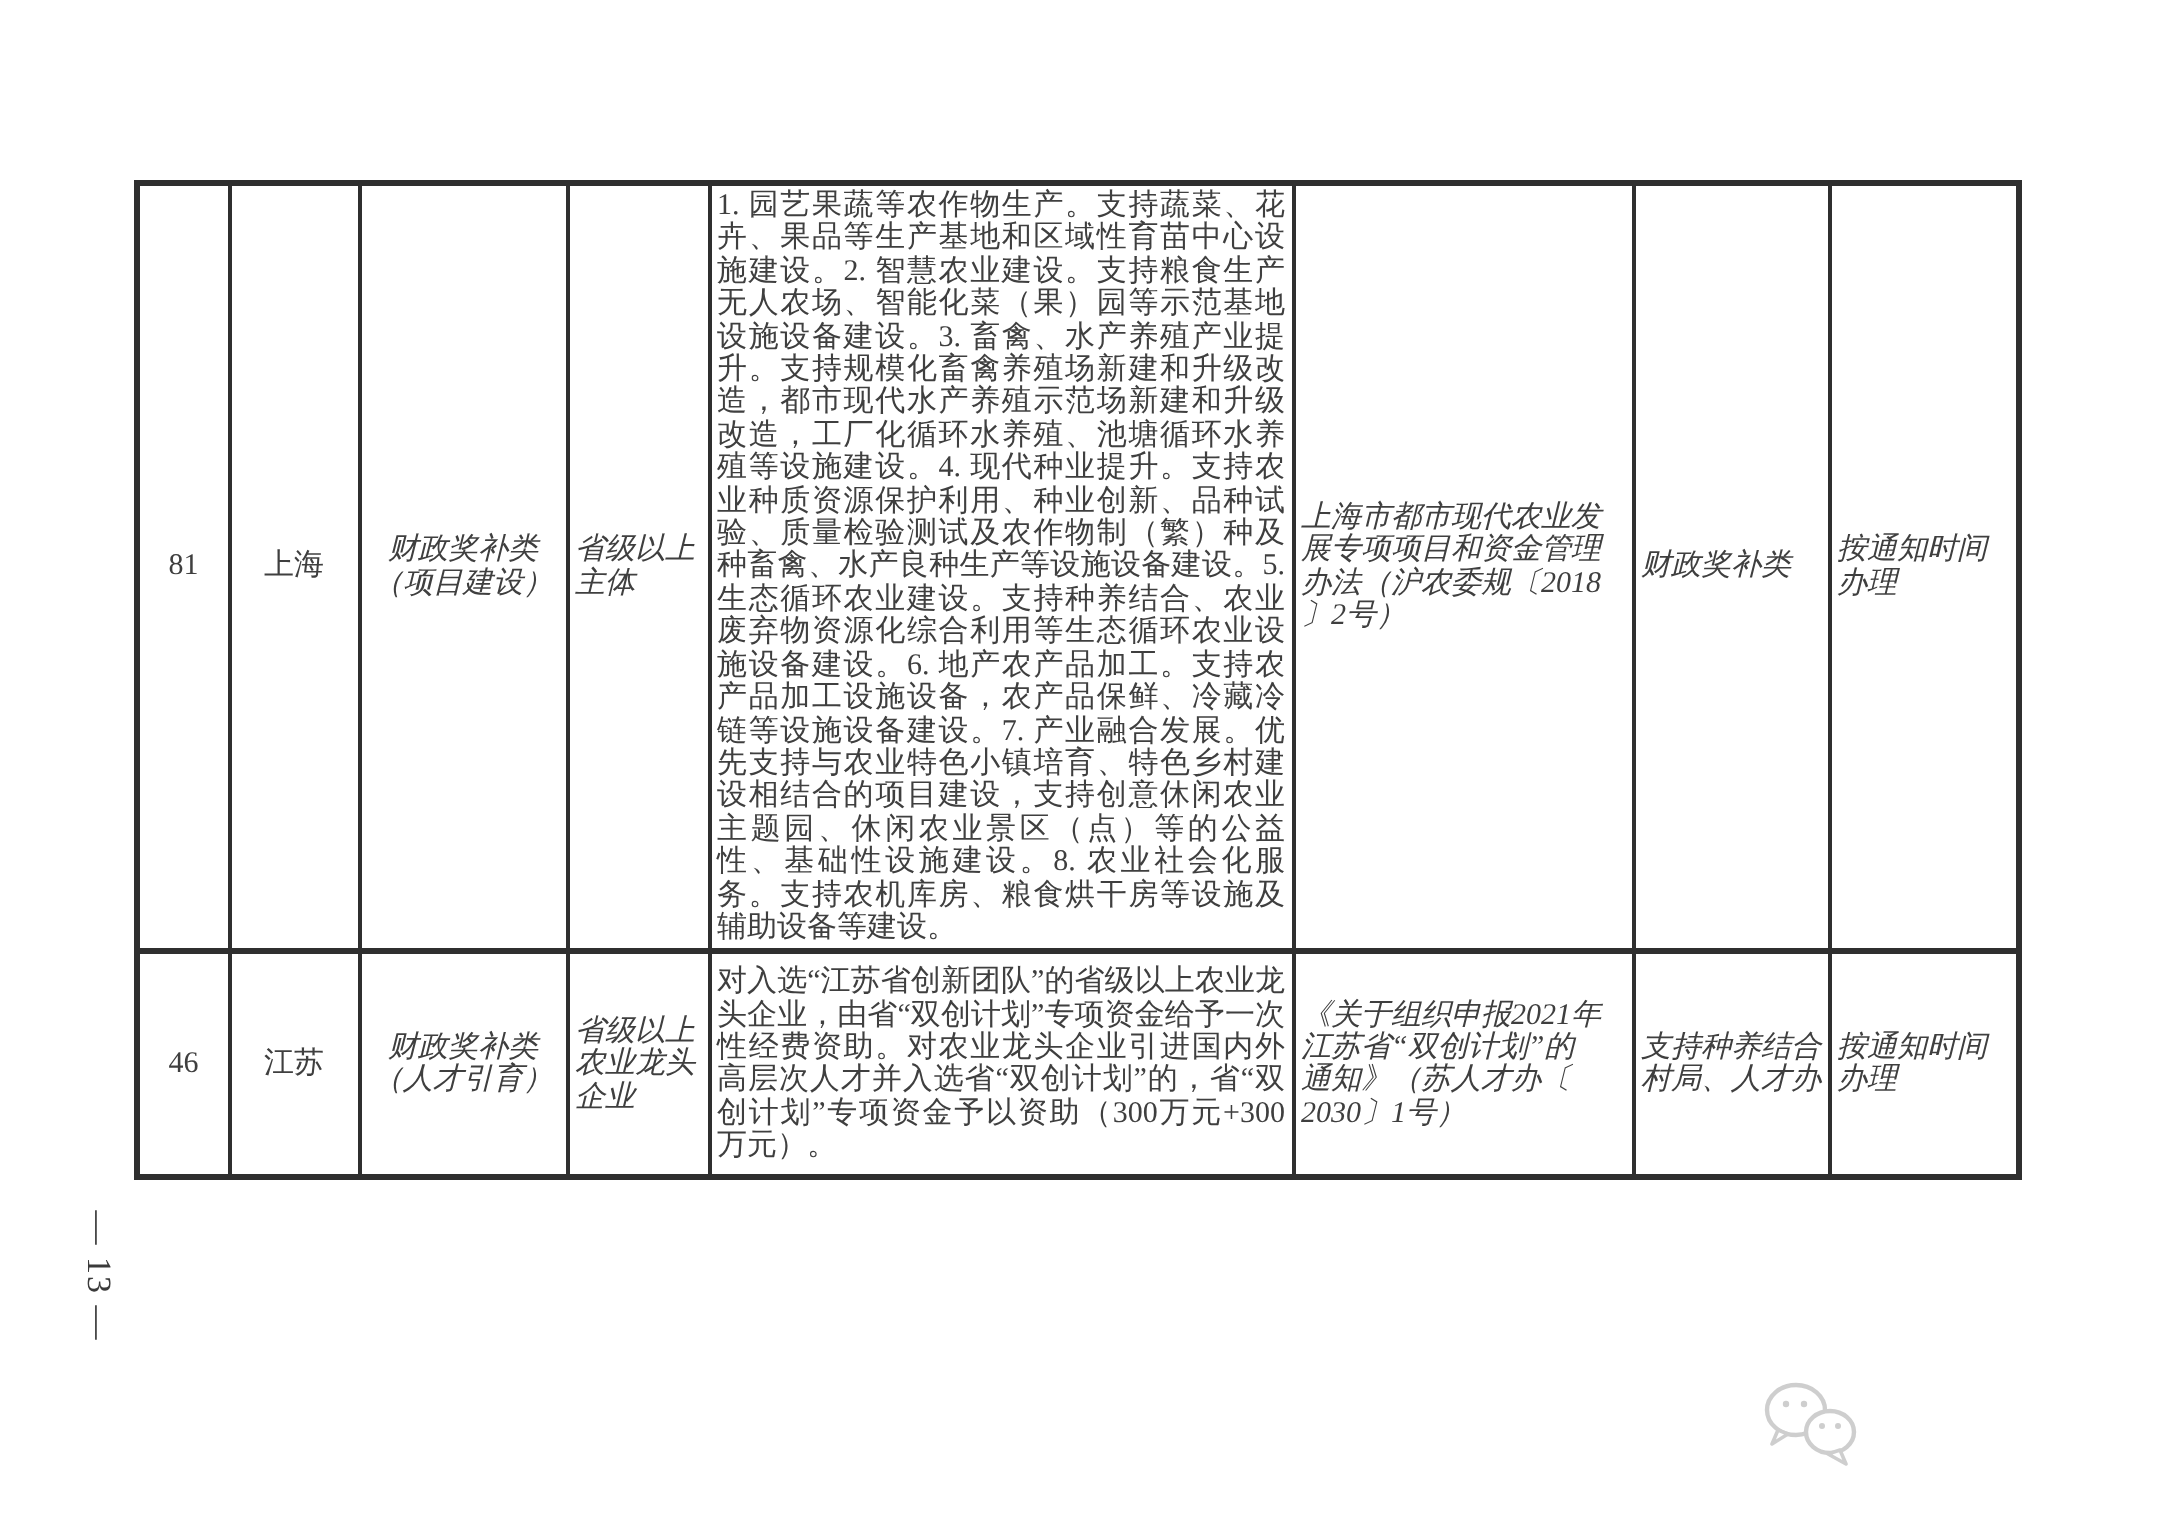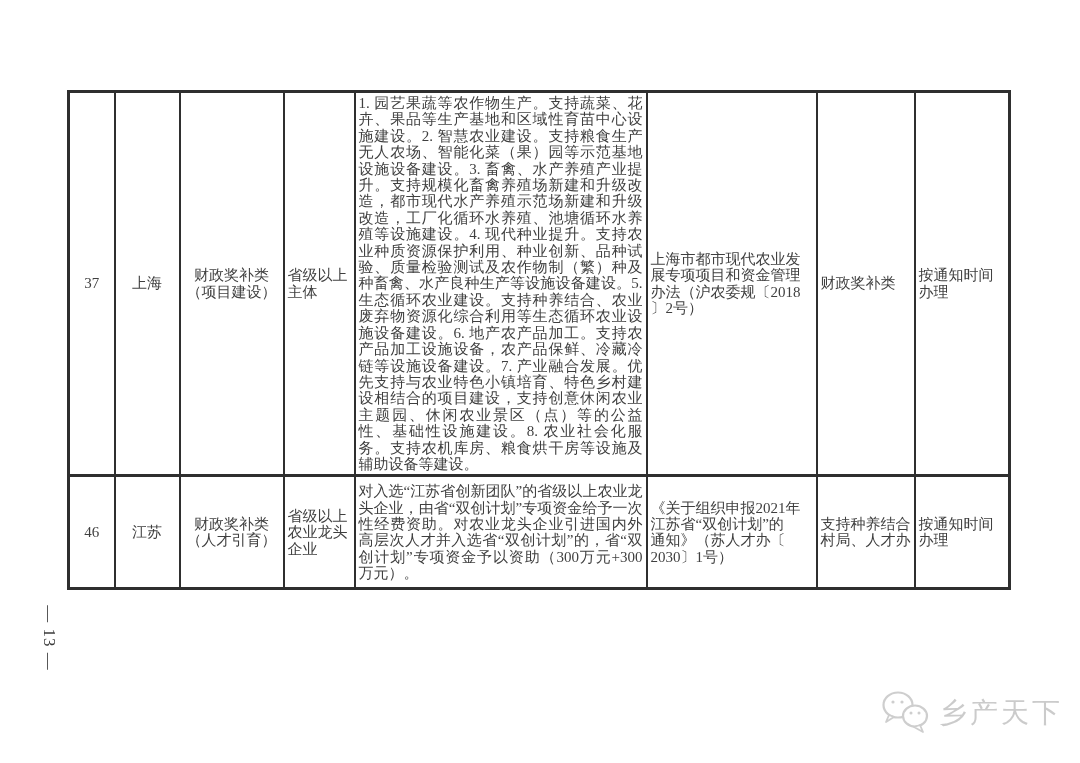--- a/index.html
+++ b/index.html
@@ -46,21 +46,21 @@
     color: #3f3f3f;
     vertical-align: middle;
     padding: 2px 3px;
     overflow: hidden;
   }
   tr.row-first td { border-bottom: 3px solid #2f2f2f; }
   tr.row-first { height: 383px; }
   tr.row-second { height: 113px; }
 
   td.c-center { text-align: center; }
-  td.c-prewrap { white-space: pre-line; }
+  td.c-prewrap { white-space: pre-line; font-style: italic; }
   td.c-content {
     vertical-align: top;
     text-align: justify;
     text-justify: inter-character;
     padding: 4px 5px 3px 6px;
     line-height: 16.3px;
   }
   td.c-policy { padding: 2px 4px; }
   td.c-dept   { padding: 2px 4px; }
   td.c-time   { padding: 2px 4px; }
@@ -95,21 +95,21 @@
     <col style="width:65px">
     <col style="width:104px">
     <col style="width:71px">
     <col style="width:292px">
     <col style="width:170px">
     <col style="width:98px">
     <col style="width:95px">
   </colgroup>
   <tbody>
     <tr class="row-first">
-      <td class="c-center">37</td>
+      <td class="c-center">81</td>
       <td class="c-center">上海</td>
       <td class="c-center c-prewrap">财政奖补类
 （项目建设）</td>
       <td class="c-prewrap">省级以上
 主体</td>
       <td class="c-content">1. 园艺果蔬等农作物生产。支持蔬菜、花卉、果品等生产基地和区域性育苗中心设施建设。2. 智慧农业建设。支持粮食生产无人农场、智能化菜（果）园等示范基地设施设备建设。3. 畜禽、水产养殖产业提升。支持规模化畜禽养殖场新建和升级改造，都市现代水产养殖示范场新建和升级改造，工厂化循环水养殖、池塘循环水养殖等设施建设。4. 现代种业提升。支持农业种质资源保护利用、种业创新、品种试验、质量检验测试及农作物制（繁）种及种畜禽、水产良种生产等设施设备建设。5. 生态循环农业建设。支持种养结合、农业废弃物资源化综合利用等生态循环农业设施设备建设。6. 地产农产品加工。支持农产品加工设施设备，农产品保鲜、冷藏冷链等设施设备建设。7. 产业融合发展。优先支持与农业特色小镇培育、特色乡村建设相结合的项目建设，支持创意休闲农业主题园、休闲农业景区（点）等的公益性、基础性设施建设。8. 农业社会化服务。支持农机库房、粮食烘干房等设施及辅助设备等建设。</td>
       <td class="c-policy c-prewrap">上海市都市现代农业发
 展专项项目和资金管理
 办法（沪农委规〔2018
 〕2号）</td>
@@ -146,14 +146,13 @@
       <path d="M9 25 L6 32 L14 27 Z" fill="#ffffff" stroke="#cccccc" stroke-width="1.8" stroke-linejoin="round"></path>
       <circle cx="13" cy="12" r="1.6" fill="#cccccc"></circle>
       <circle cx="22" cy="12" r="1.6" fill="#cccccc"></circle>
 
       <ellipse cx="35" cy="26" rx="12" ry="10.5" stroke="#cccccc" stroke-width="2.2" fill="#ffffff"></ellipse>
       <path d="M40 35 L43 42 L34 37 Z" fill="#ffffff" stroke="#cccccc" stroke-width="1.8" stroke-linejoin="round"></path>
       <circle cx="31" cy="23" r="1.5" fill="#cccccc"></circle>
       <circle cx="39" cy="23" r="1.5" fill="#cccccc"></circle>
     </svg>
   </span>
-  <span class="watermark-label">乡产天下</span>
 </div>
 
 </body></html>

